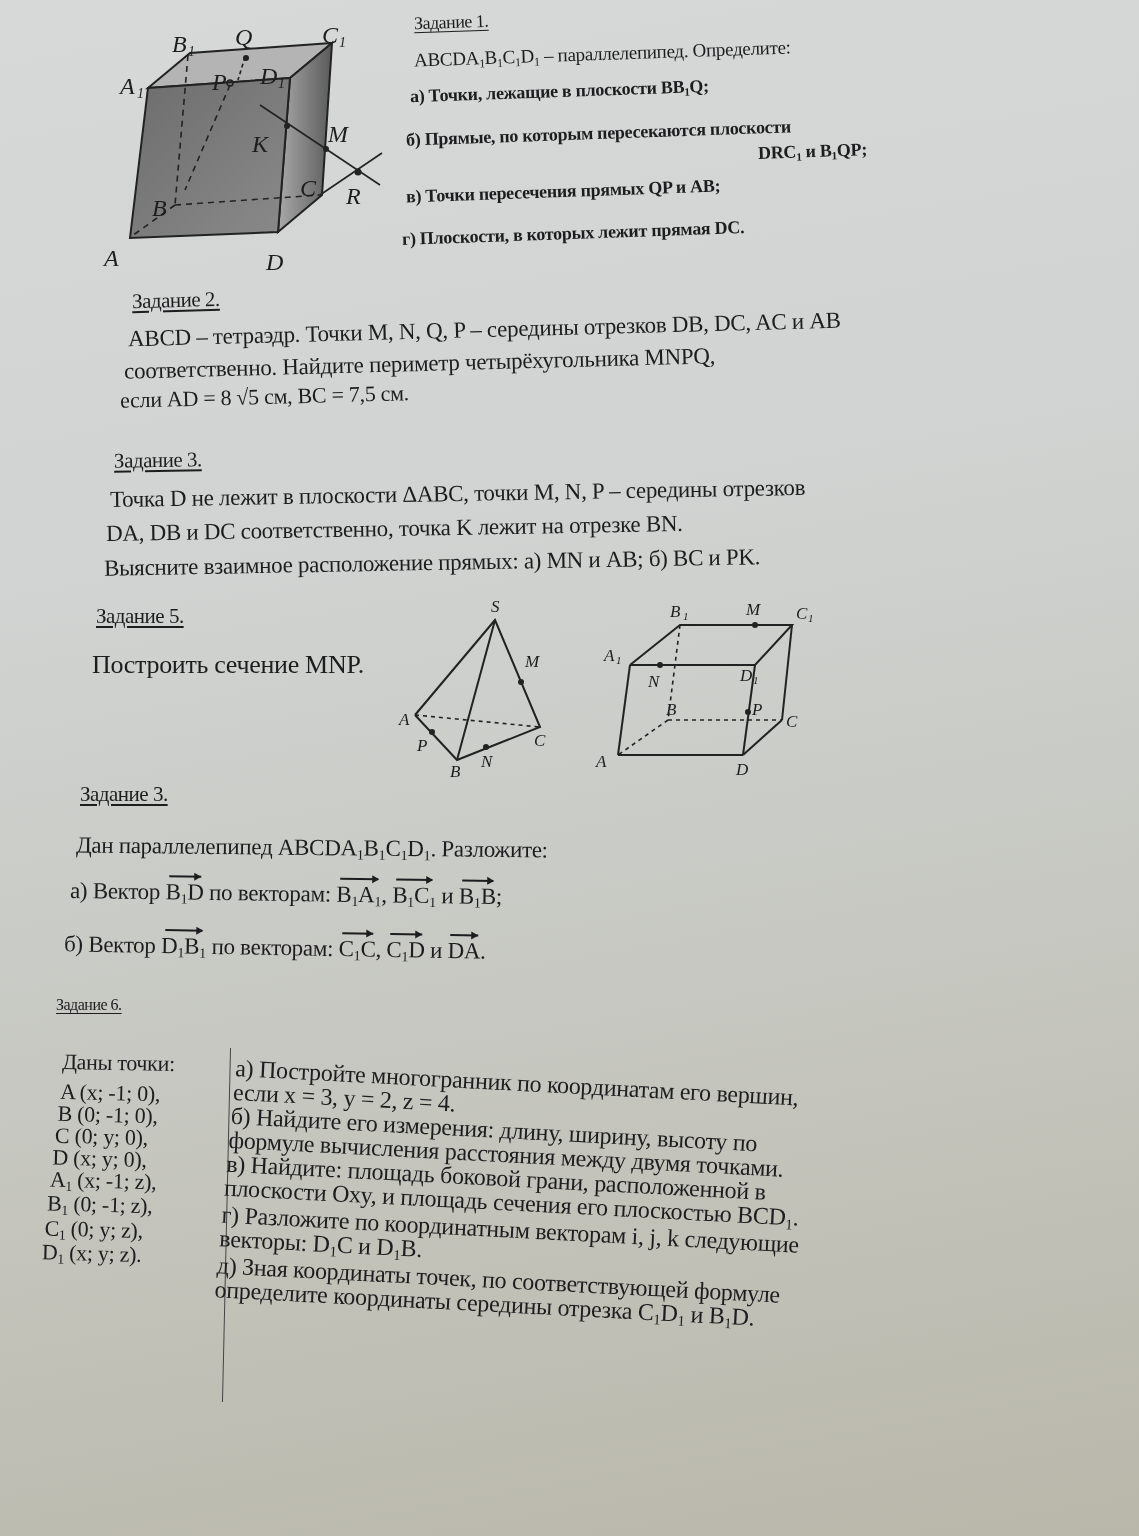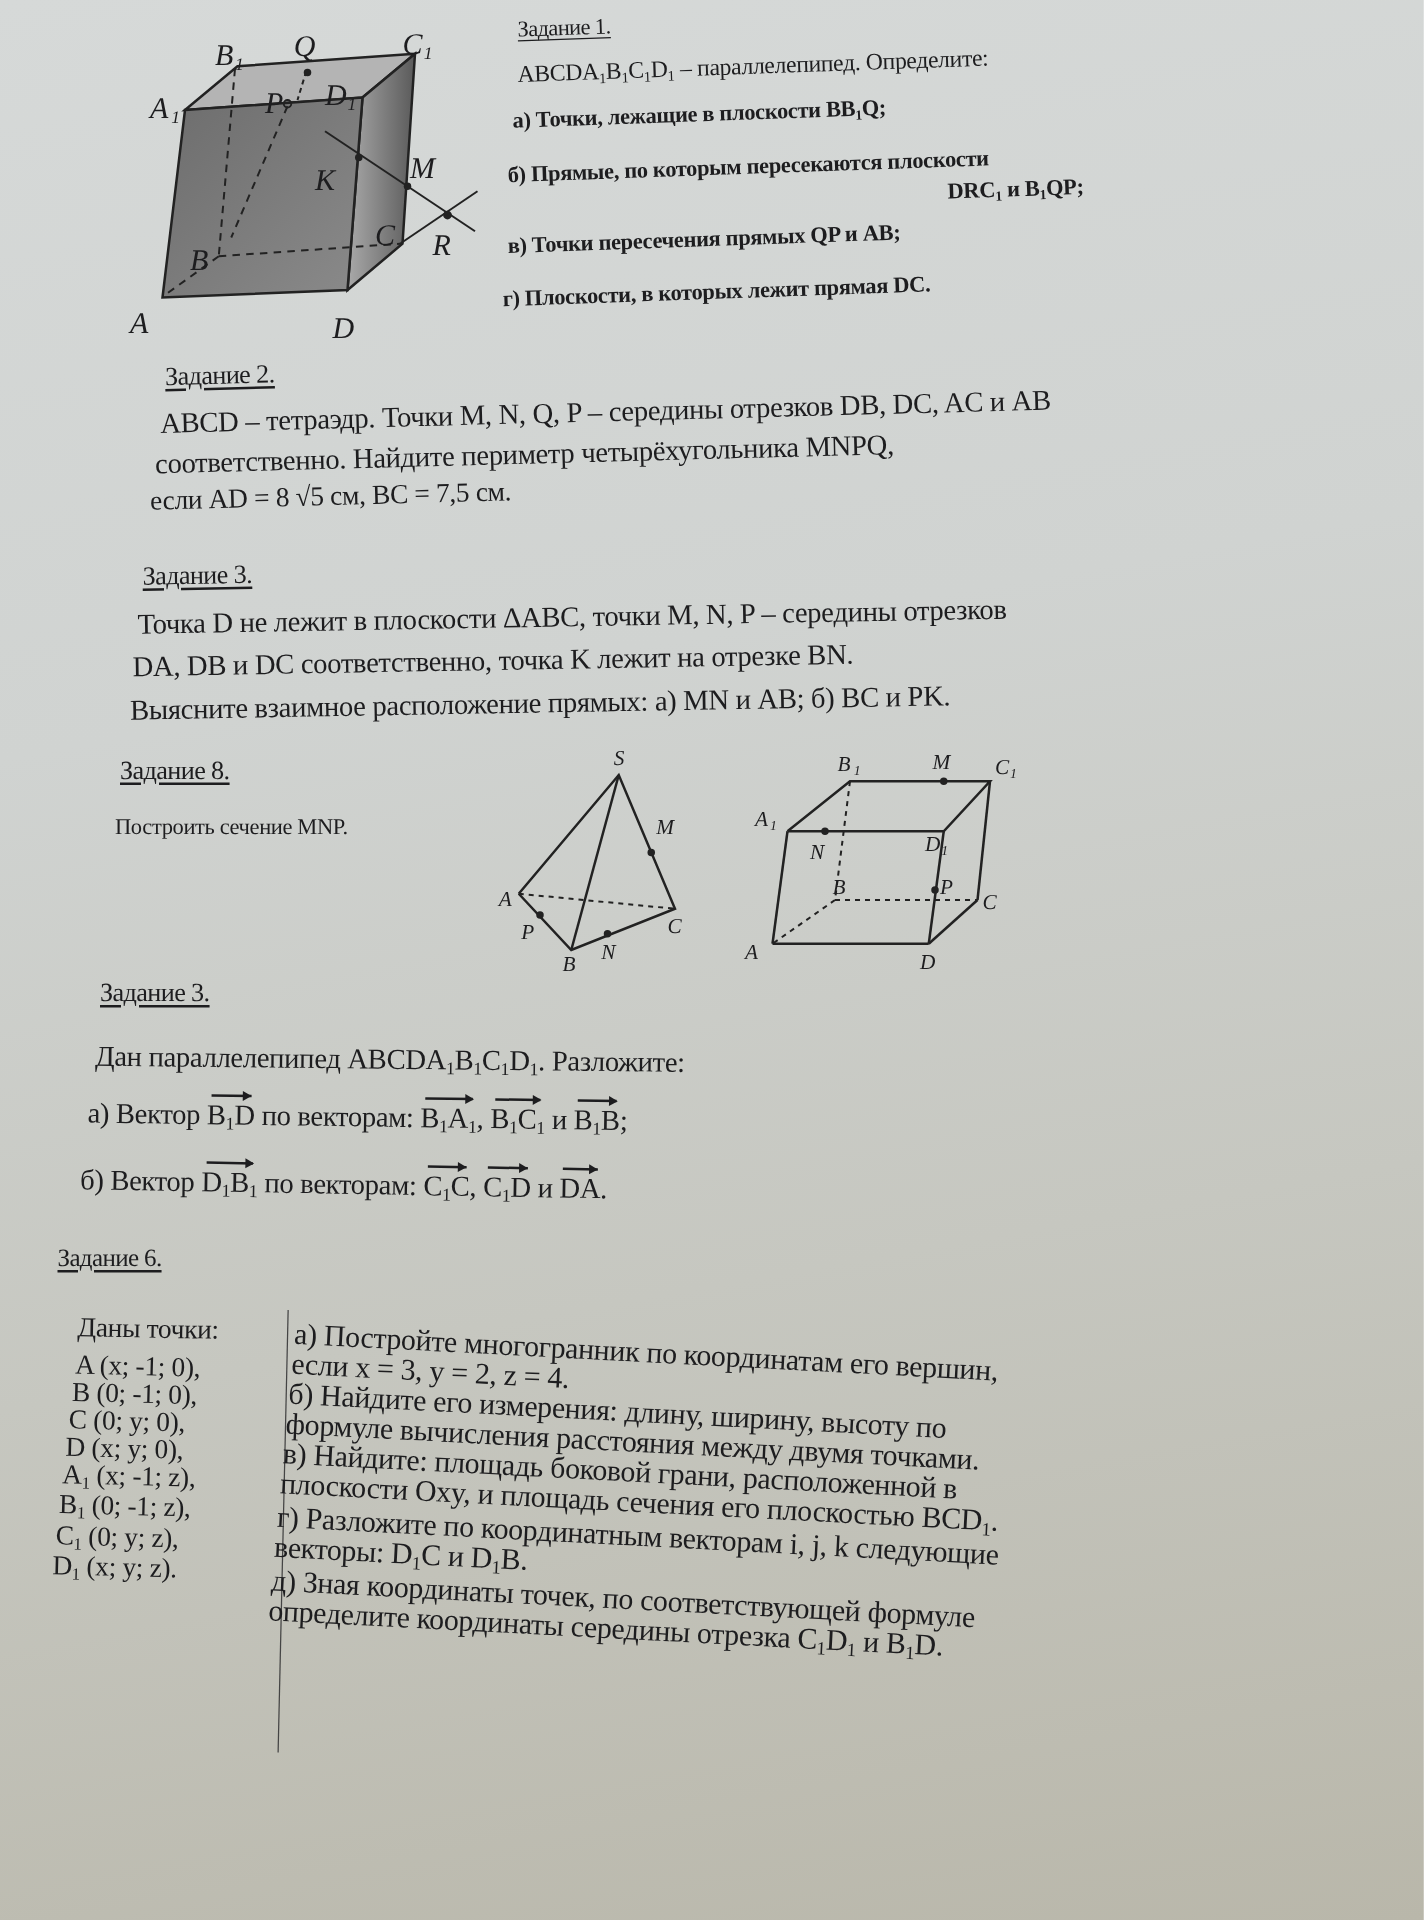--- a/index.html
+++ b/index.html
@@ -82,22 +82,22 @@
 <div class="abs h" style="left:132px;top:288px;transform:rotate(-1.5deg)">Задание 2.</div>
 <div class="abs t" style="left:128px;top:318px;transform:rotate(-1.5deg);font-size:23px">ABCD – тетраэдр. Точки M, N, Q, P – середины отрезков DB, DC, AC и AB</div>
 <div class="abs t" style="left:124px;top:352px;transform:rotate(-1.5deg);font-size:23px">соответственно. Найдите периметр четырёхугольника MNPQ,</div>
 <div class="abs t" style="left:120px;top:386px;transform:rotate(-1.5deg);font-size:22px">если AD = 8 √5 см, BC = 7,5 см.</div>
 
 <div class="abs h" style="left:114px;top:448px;transform:rotate(-1deg)">Задание 3.</div>
 <div class="abs t" style="left:110px;top:482px;transform:rotate(-1deg);font-size:23px">Точка D не лежит в плоскости ΔABC, точки M, N, P – середины отрезков</div>
 <div class="abs t" style="left:106px;top:517px;transform:rotate(-1deg);font-size:23px">DA, DB и DC соответственно, точка K лежит на отрезке BN.</div>
 <div class="abs t" style="left:104px;top:551px;transform:rotate(-1deg);font-size:23px">Выясните взаимное расположение прямых:  а) MN  и  AB;  б) BC  и  PK.</div>
 
-<div class="abs h" style="left:96px;top:604px">Задание 8.</div>
-<div class="abs t" style="left:92px;top:652px;font-size:18px">Построить сечение MNP.</div>
+<div class="abs h" style="left:96px;top:604px">Задание 5.</div>
+<div class="abs t" style="left:92px;top:652px;font-size:26px">Построить сечение MNP.</div>
 
 <svg class="abs" style="left:395px;top:595px" width="170" height="185" viewBox="0 0 170 185">
   <polyline points="20,120 100,25 145,132 62,165 20,120" fill="none" stroke="#222" stroke-width="2"></polyline>
   <line x1="100" y1="25" x2="62" y2="165" stroke="#222" stroke-width="2"></line>
   <line x1="20" y1="120" x2="145" y2="132" stroke="#222" stroke-width="1.6" stroke-dasharray="4,4"></line>
   <circle cx="126" cy="87" r="3" fill="#222"></circle>
   <circle cx="37" cy="137" r="3" fill="#222"></circle>
   <circle cx="91" cy="152" r="3" fill="#222"></circle>
   <text x="96" y="17" font-size="17">S</text>
   <text x="130" y="72" font-size="17">M</text>
@@ -154,21 +154,21 @@
 <div class="abs t" style="left:64px;top:936px;transform:rotate(1deg);font-size:23px">
   <span>б) Вектор</span>
   <span class="vec">D<span class="sub">1</span>B<span class="sub">1</span></span>
   <span>по векторам:</span>
   <span class="vec">C<span class="sub">1</span>C</span>,
   <span class="vec">C<span class="sub">1</span>D</span>
   <span>и</span>
   <span class="vec">DA</span>.
 </div>
 
-<div class="abs h" style="left:46px;top:996px;font-size:20px">Задание 6.</div>
+<div class="abs h" style="left:56px;top:996px;font-size:16px">Задание 6.</div>
 <div class="abs t" style="left:62px;top:1052px;font-size:22px;transform:rotate(1deg)">Даны точки:</div>
 
 <div class="abs" style="left:52px;top:1082px;font-size:22px;line-height:32px;transform:rotate(1.5deg)">
   <div class="t" style="margin-left:6px"><span>A</span> <span>(x; -1; 0),</span></div>
   <div class="t" style="margin-left:4px"><span>B</span> <span>(0; -1; 0),</span></div>
   <div class="t" style="margin-left:2px"><span>C</span> <span>(0; y; 0),</span></div>
   <div class="t" style="margin-left:0px"><span>D</span> <span>(x; y; 0),</span></div>
   <div class="t" style="margin-left:-2px"><span>A</span><span class="sub">1</span> <span>(x; -1; z),</span></div>
   <div class="t" style="margin-left:-4px"><span>B</span><span class="sub">1</span> <span>(0; -1; z),</span></div>
   <div class="t" style="margin-left:-6px"><span>C</span><span class="sub">1</span> <span>(0; y; z),</span></div>

